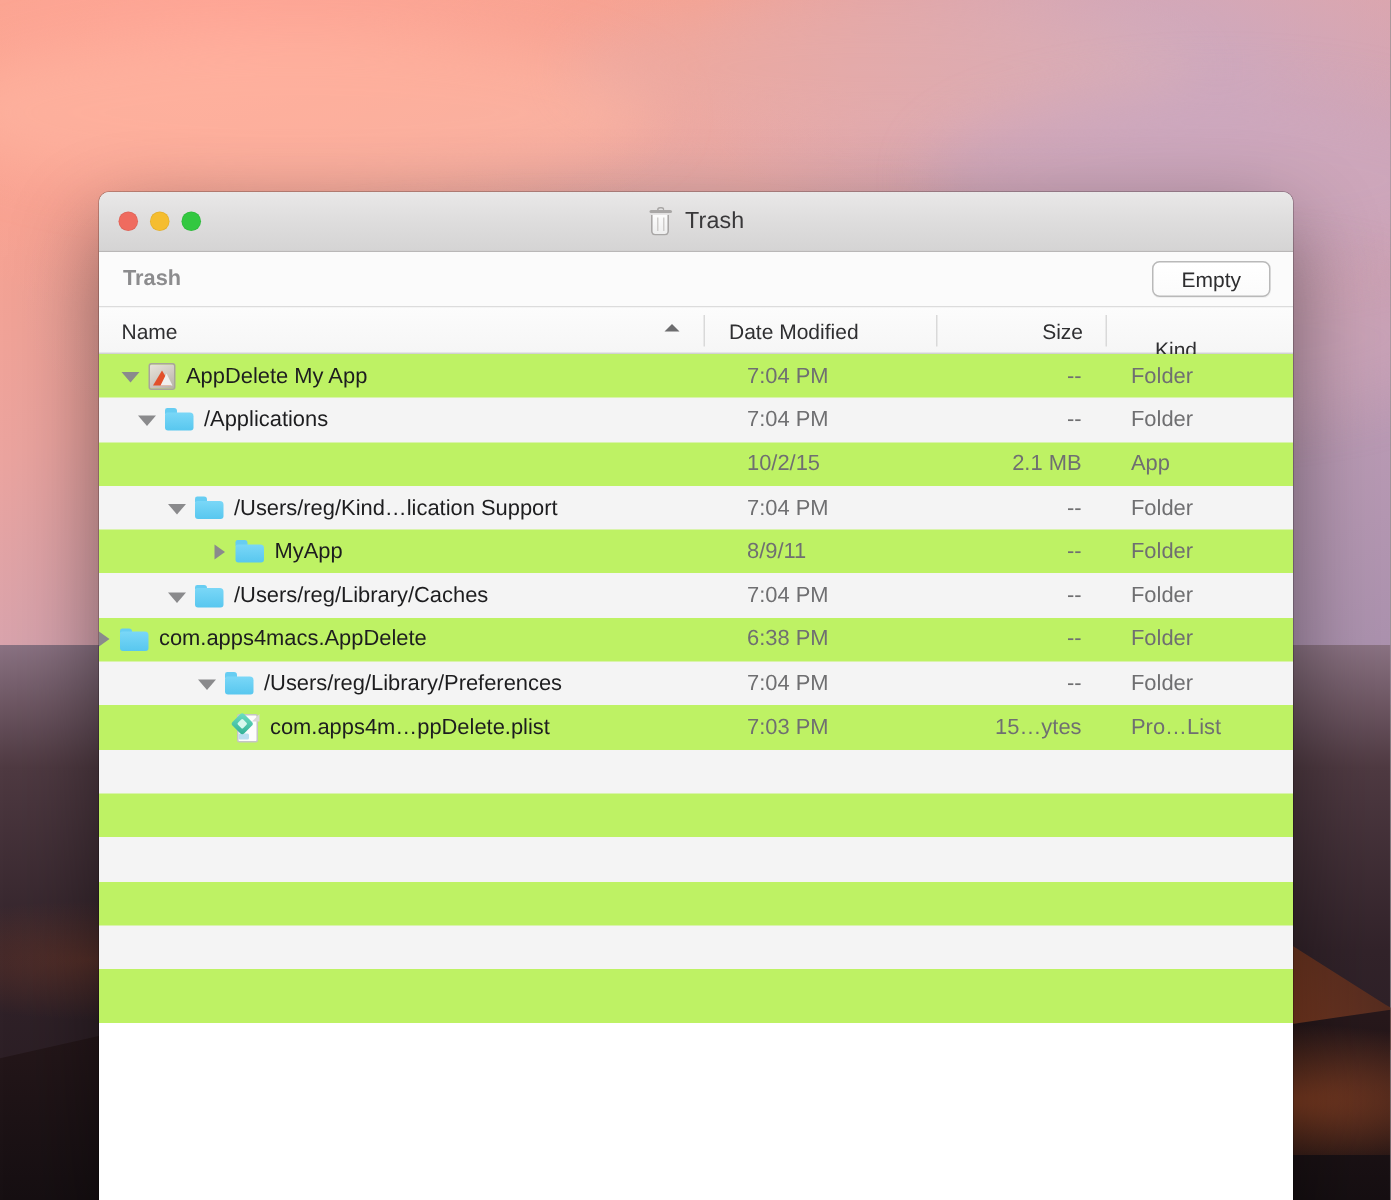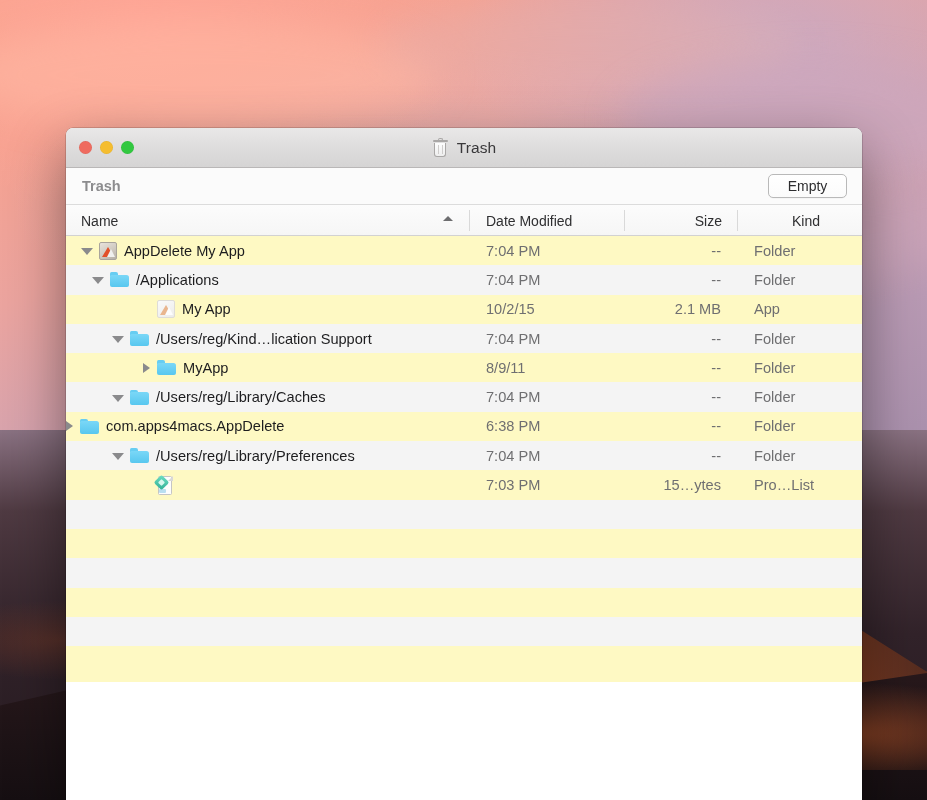--- a/index.html
+++ b/index.html
@@ -156,32 +156,32 @@
     background:linear-gradient(180deg,#fcfcfc 0%, #f6f6f6 100%);
     border-bottom:1px solid #d2d2d2;
     display:flex; align-items:center;
     font-size:14px; color:#2f2f31;
   }
   .ch { position:absolute; top:0; height:31px; display:flex; align-items:center; }
   .ch .sep { position:absolute; right:0; top:5px; bottom:5px; width:1px; background:#d9d9d9; }
   .ch-name { left:0;   width:404px; padding-left:15px; }
   .ch-date { left:404px; width:155px; padding-left:16px; }
   .ch-size { left:559px; width:113px; justify-content:flex-end; padding-right:16px; }
-  .ch-kind { left:710px; width:124px; padding-left:16px; }
+  .ch-kind { left:688px; width:124px; padding-left:16px;margin-top:12px; }
   .sort-caret {
     position:absolute; right:17px; top:11px;
     width:0;height:0; border-left:5px solid transparent; border-right:5px solid transparent;
     border-bottom:5px solid #6d6d6f;
   }
 
-  .filelist { position:relative; background:#fef9c3; height:446px; }
+  .filelist { position:relative; background:#bef264; height:446px; }
   .row { position:relative; height:29.3px; display:flex; align-items:center; font-size:14.6px; }
   .row.alt { background:#f4f4f4; }
   .row .cell-name { position:absolute; left:0; width:404px; display:flex; align-items:center; color:#1d1d1f; }
-  .row .cell-date { position:absolute; left:404px; width:155px; padding-left:16px; color:#6f6f71; }
+  .row .cell-date { position:absolute; left:416px; width:155px; padding-left:16px; color:#6f6f71; }
   .row .cell-size { position:absolute; left:559px; width:113px; text-align:right; padding-right:17px; color:#6f6f71; }
   .row .cell-kind { position:absolute; left:672px; width:124px; padding-left:16px; color:#6f6f71; }
 
   .tri {
     width:0;height:0; flex:0 0 auto;
     border-top:5px solid transparent; border-bottom:5px solid transparent;
     border-left:7px solid #8a8a8c;
     margin-right:7px;
   }
   .tri.open {
@@ -342,29 +342,20 @@
             <span class="tab"></span>
             <span class="body"></span>
           </span>
           <span class="name-label">/Applications</span>
         </div>
         <div class="cell-date">7:04 PM</div>
         <div class="cell-size">--</div>
         <div class="cell-kind">Folder</div>
       </div>
       <div class="row">
-        <div class="cell-name" style="padding-left:77px">
-          <span class="tri hidden"></span>
-          <span class="icon ico-app faded">
-            <span class="bg"></span>
-            <span class="mark"></span>
-            <span class="mark2"></span>
-          </span>
-          <span class="name-label">My App</span>
-        </div>
         <div class="cell-date">10/2/15</div>
         <div class="cell-size">2.1 MB</div>
         <div class="cell-kind">App</div>
       </div>
       <div class="row alt">
         <div class="cell-name" style="padding-left:46px">
           <span class="tri open"></span>
           <span class="icon ico-folder">
             <span class="tab"></span>
             <span class="body"></span>
@@ -408,41 +399,42 @@
             <span class="tab"></span>
             <span class="body"></span>
           </span>
           <span class="name-label">com.apps4macs.AppDelete</span>
         </div>
         <div class="cell-date">6:38 PM</div>
         <div class="cell-size">--</div>
         <div class="cell-kind">Folder</div>
       </div>
       <div class="row alt">
-        <div class="cell-name" style="padding-left:46px">
+        <div class="cell-name" style="padding-left:66px">
           <span class="tri open"></span>
           <span class="icon ico-folder">
             <span class="tab"></span>
             <span class="body"></span>
           </span>
           <span class="name-label">/Users/reg/Library/Preferences</span>
         </div>
         <div class="cell-date">7:04 PM</div>
         <div class="cell-size">--</div>
         <div class="cell-kind">Folder</div>
       </div>
       <div class="row">
         <div class="cell-name" style="padding-left:77px">
           <span class="tri hidden"></span>
           <span class="icon ico-plist">
             <span class="page"></span>
             <span class="fold"></span>
             <span class="strip"></span>
             <span class="badge"></span>
           </span>
+          <span class="name-label">com.apps4m…ppDelete.plist</span>
         </div>
         <div class="cell-date">7:03 PM</div>
         <div class="cell-size">15…ytes</div>
         <div class="cell-kind">Pro…List</div>
       </div>
       <div class="row alt"></div>
       <div class="row"></div>
       <div class="row alt"></div>
       <div class="row"></div>
       <div class="row alt"></div>

